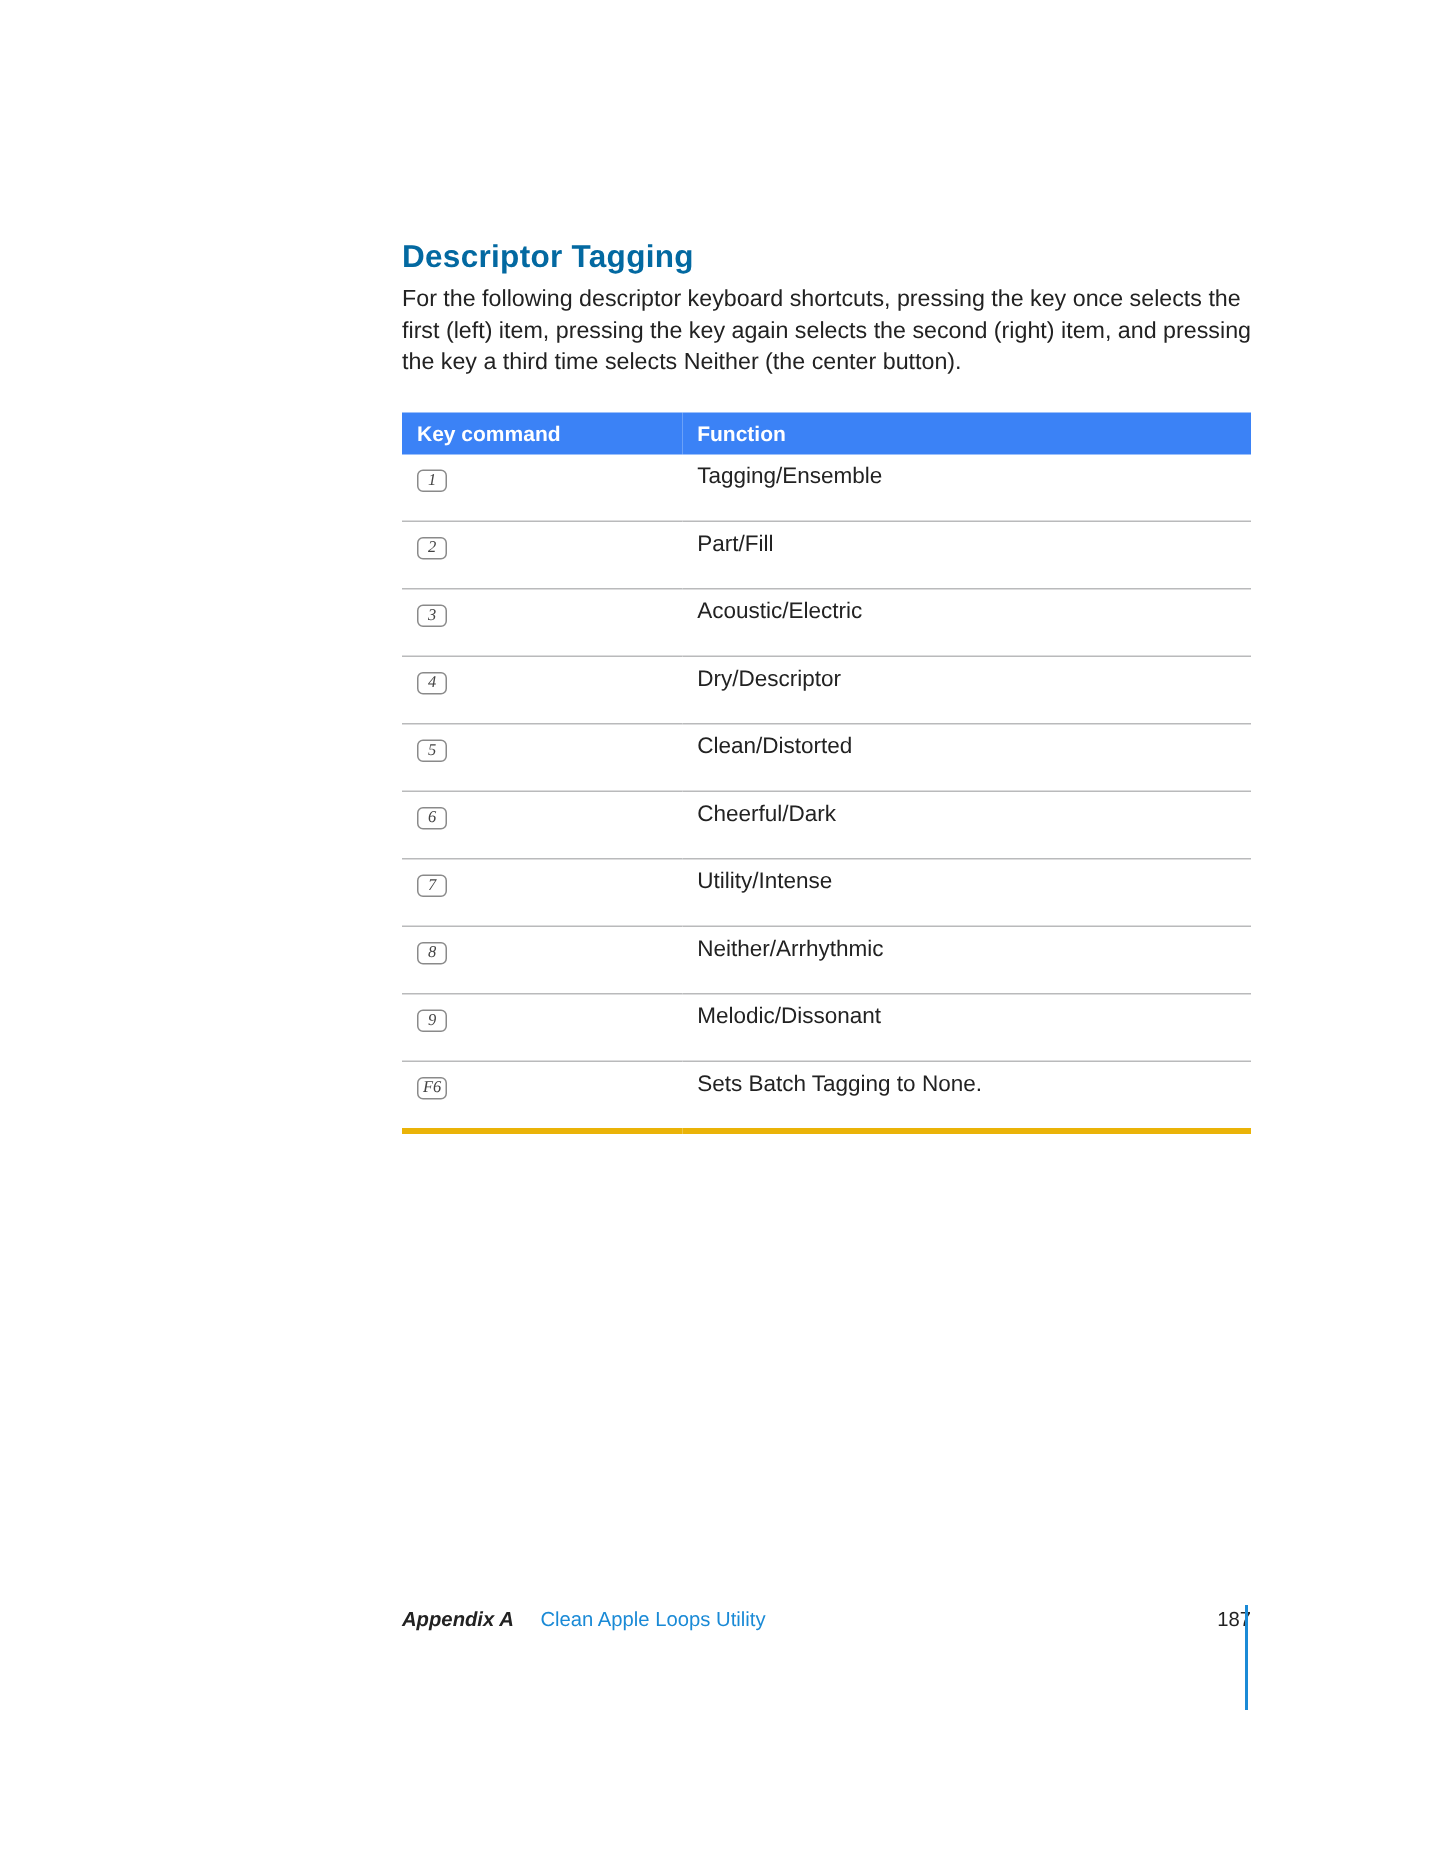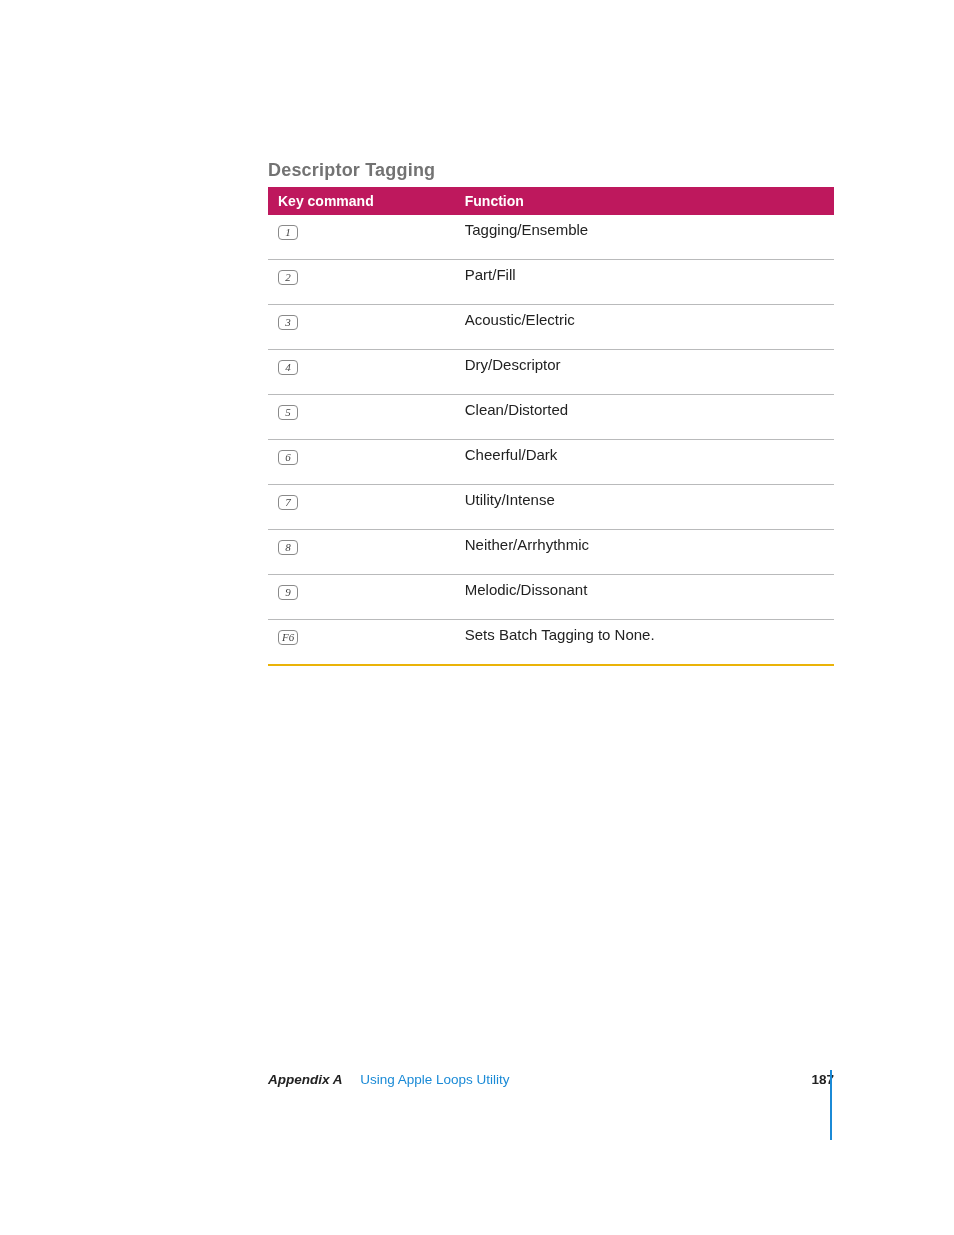--- a/index.html
+++ b/index.html
@@ -12,54 +12,54 @@
     color: #222;
     position: relative;
   }
   .page {
     position: absolute;
     left: 268px;
     top: 160px;
     width: 566px;
   }
   .heading {
-    color: #737373;
-    font-size: 18px;
+    color: #0369a1;
+    font-size: 21px;
     font-weight: 600;
     margin: 0 0 6px 0;
     letter-spacing: .2px;
   }
   .intro {
     font-size: 15.5px;
     line-height: 1.35;
     color: #222;
     margin: 0 0 22px 0;
   }
   table.shortcuts {
     border-collapse: collapse;
     width: 100%;
   }
   table.shortcuts thead th {
-    background: #be185d;
+    background: #3b82f6;
     color: #fff;
     font-weight: 700;
     font-size: 14px;
     text-align: left;
     padding: 6px 10px;
   }
   table.shortcuts thead th:first-child { width: 33%; }
   table.shortcuts tbody td {
     border-bottom: 1px solid #b9babb;
     padding: 6px 10px 10px 10px;
     vertical-align: top;
     font-size: 15px;
     height: 28px;
   }
   table.shortcuts tbody tr:last-child td {
-    border-bottom: 2px solid #eab308;
+    border-bottom: 4px solid #eab308;
   }
   .keycap {
     display: inline-block;
     min-width: 12px;
     padding: 1px 3px 1px 3px;
     border: 1px solid #8a8a8a;
     border-radius: 4px;
     font-family: Georgia, "Times New Roman", serif;
     font-style: italic;
     font-size: 11px;
@@ -80,37 +80,38 @@
     font-weight: 700;
     color: #222;
     font-style: italic;
   }
   .footer-left .appendix-title {
     color: #1a8ad6;
     margin-left: 14px;
   }
   .page-num {
     float: right;
-    font-weight: 700;
+    font-weight: 400;
     color: #222;
   }
   .side-rule {
     position: absolute;
     left: 830px;
     top: 1070px;
     width: 0;
     height: 70px;
     border-left: 2px solid #1b8ad6;
   }
 </style>
 </head>
 <body>
 
 <div class="page">
   <h2 class="heading">Descriptor Tagging</h2>
+  <p class="intro">For the following descriptor keyboard shortcuts, pressing the key once selects the first (left) item, pressing the key again selects the second (right) item, and pressing the key a third time selects Neither (the center button).</p>
 
   <table class="shortcuts">
     <thead>
       <tr>
         <th>Key command</th>
         <th>Function</th>
       </tr>
     </thead>
     <tbody>
       <tr>
@@ -154,16 +155,16 @@
         <td>Sets Batch Tagging to None.</td>
       </tr>
     </tbody>
   </table>
 </div>
 
 <div class="footer">
   <span class="page-num">187</span>
   <span class="footer-left">
     <span class="appendix-label">Appendix A</span>
-    <span class="appendix-title">Using Apple Loops Utility</span>
+    <span class="appendix-title">Clean Apple Loops Utility</span>
   </span>
 </div>
 <div class="side-rule"></div>
 
 </body></html>

